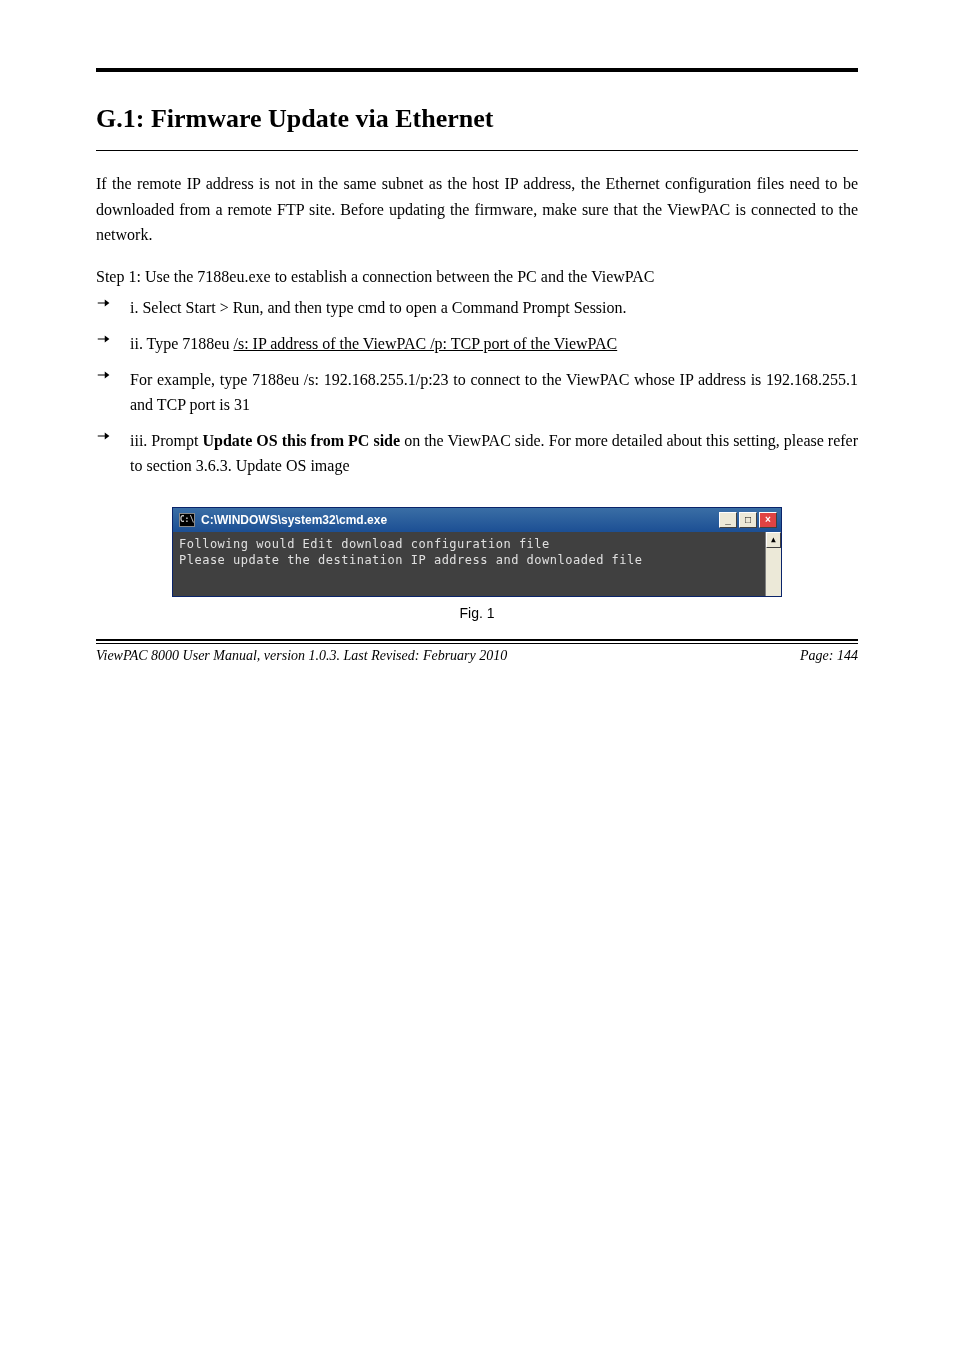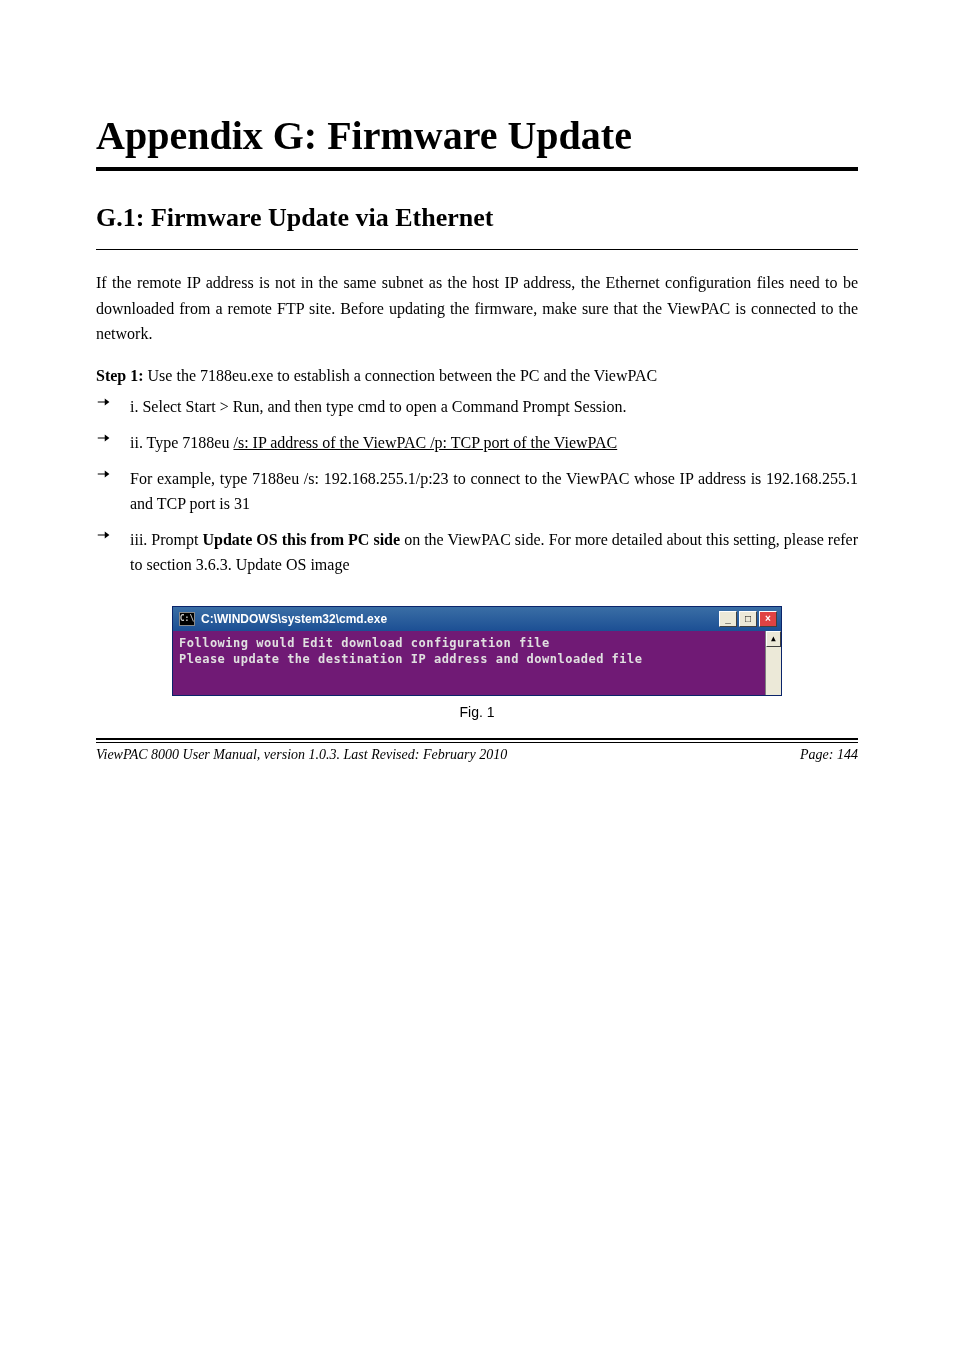--- a/index.html
+++ b/index.html
@@ -8,55 +8,54 @@
 
   .chapter-title { font-size: 40px; font-weight: bold; margin-top: 48px; margin-bottom: 8px; }
   .top-rule { border: none; border-top: 4px solid #000; margin-top: 4px; margin-bottom: 18px; }
 
   .section-title { font-size: 26px; font-weight: bold; margin-top: 32px; margin-bottom: 16px; }
   .section-rule { border: none; border-top: 1.5px solid #000; margin-bottom: 20px; }
 
   p.body { font-size: 16px; line-height: 1.6; margin-bottom: 16px; text-align: justify; }
 
   .step-line { font-size: 16px; line-height: 1.6; margin-bottom: 6px; }
-  .step-bold { font-weight: bold; }
+  .step-bold { font-weight: normal; }
 
   .bullets { margin-top: 0; }
   .bullet-row { display: flex; margin-bottom: 10px; }
   .bullet-arrow { width: 34px; flex: 0 0 34px; font-size: 16px; color: #000; padding-top: 1px; }
   .bullet-arrow svg { width: 14px; height: 14px; }
   .bullet-text { flex: 1; font-size: 16px; line-height: 1.6; text-align: justify; }
   .bullet-text .underline { text-decoration: underline; }
   .bullet-text b { font-weight: bold; }
 
   
   .cmd-window { width: 610px; margin: 28px auto 6px auto; border: 1px solid #0a246a; background: #000; font-family: "Lucida Console", monospace; }
   .cmd-titlebar { height: 24px; background: linear-gradient(#3a6ea5, #1c4f94); display: flex; align-items: center; padding: 0 4px 0 6px; color: #fff; font-family: Tahoma, sans-serif; font-size: 12px; font-weight: bold; }
   .cmd-icon { width: 16px; height: 14px; background: #000; border: 1px solid #888; margin-right: 6px; display: inline-flex; align-items: center; justify-content: center; font-size: 8px; color: #ccc; font-family: monospace; }
   .cmd-title-text { flex: 1; white-space: nowrap; overflow: hidden; }
   .cmd-buttons { display: flex; gap: 2px; }
   .cmd-btn { width: 18px; height: 16px; background: #ece9d8; border: 1px solid #fff; border-right-color: #404040; border-bottom-color: #404040; display: flex; align-items: center; justify-content: center; font-size: 10px; font-family: Tahoma, sans-serif; color: #000; }
   .cmd-btn.close { background: #e04343; color: #fff; font-weight: bold; }
   .cmd-body-wrap { display: flex; }
-  .cmd-body { flex: 1; background: #701a75; color: #e0e0e0; font-size: 12px; line-height: 1.35; padding: 4px 6px 28px 6px; white-space: pre; font-weight: bold; letter-spacing: 0.5px; }
+  .cmd-body { flex: 1; background: #404040; color: #e0e0e0; font-size: 12px; line-height: 1.35; padding: 4px 6px 28px 6px; white-space: pre; font-weight: normal; letter-spacing: 0.5px; }
   .cmd-scroll { width: 16px; background: #ece9d8; border-left: 1px solid #808080; display: flex; flex-direction: column; }
   .cmd-scroll-btn { height: 16px; background: #ece9d8; border: 1px solid #fff; border-right-color: #404040; border-bottom-color: #404040; display: flex; align-items: center; justify-content: center; font-size: 8px; color: #000; }
   .cmd-scroll-track { flex: 1; background: #ece9d8; }
 
   .fig-caption { text-align: center; font-size: 14px; margin-top: 8px; margin-bottom: 18px; font-family: Arial, sans-serif; }
 
   .footer-rule1 { border: none; border-top: 2px solid #000; margin-top: 4px; }
   .footer-rule2 { border: none; border-top: 1px solid #000; margin-top: 2px; margin-bottom: 4px; }
   .footer { display: flex; justify-content: space-between; font-size: 14px; font-style: italic; margin-top: 2px; text-align: right; }
 </style>
 </head>
 <body>
 <div class="page">
 
-  <h1 class="chapter-title">Appendix G: Firmware Update</h1>
   <hr class="top-rule">
 
   <h2 class="section-title">G.1: Firmware Update via Ethernet</h2>
   <hr class="section-rule">
 
   <p class="body">If the remote IP address is not in the same subnet as the host IP address, the Ethernet configuration files need to be downloaded from a remote FTP site. Before updating the firmware, make sure that the ViewPAC is connected to the network.</p>
 
   <div class="step-line">
     <span class="step-bold">Step 1:</span>
     <span>Use the 7188eu.exe to establish a connection between the PC and the ViewPAC</span>

